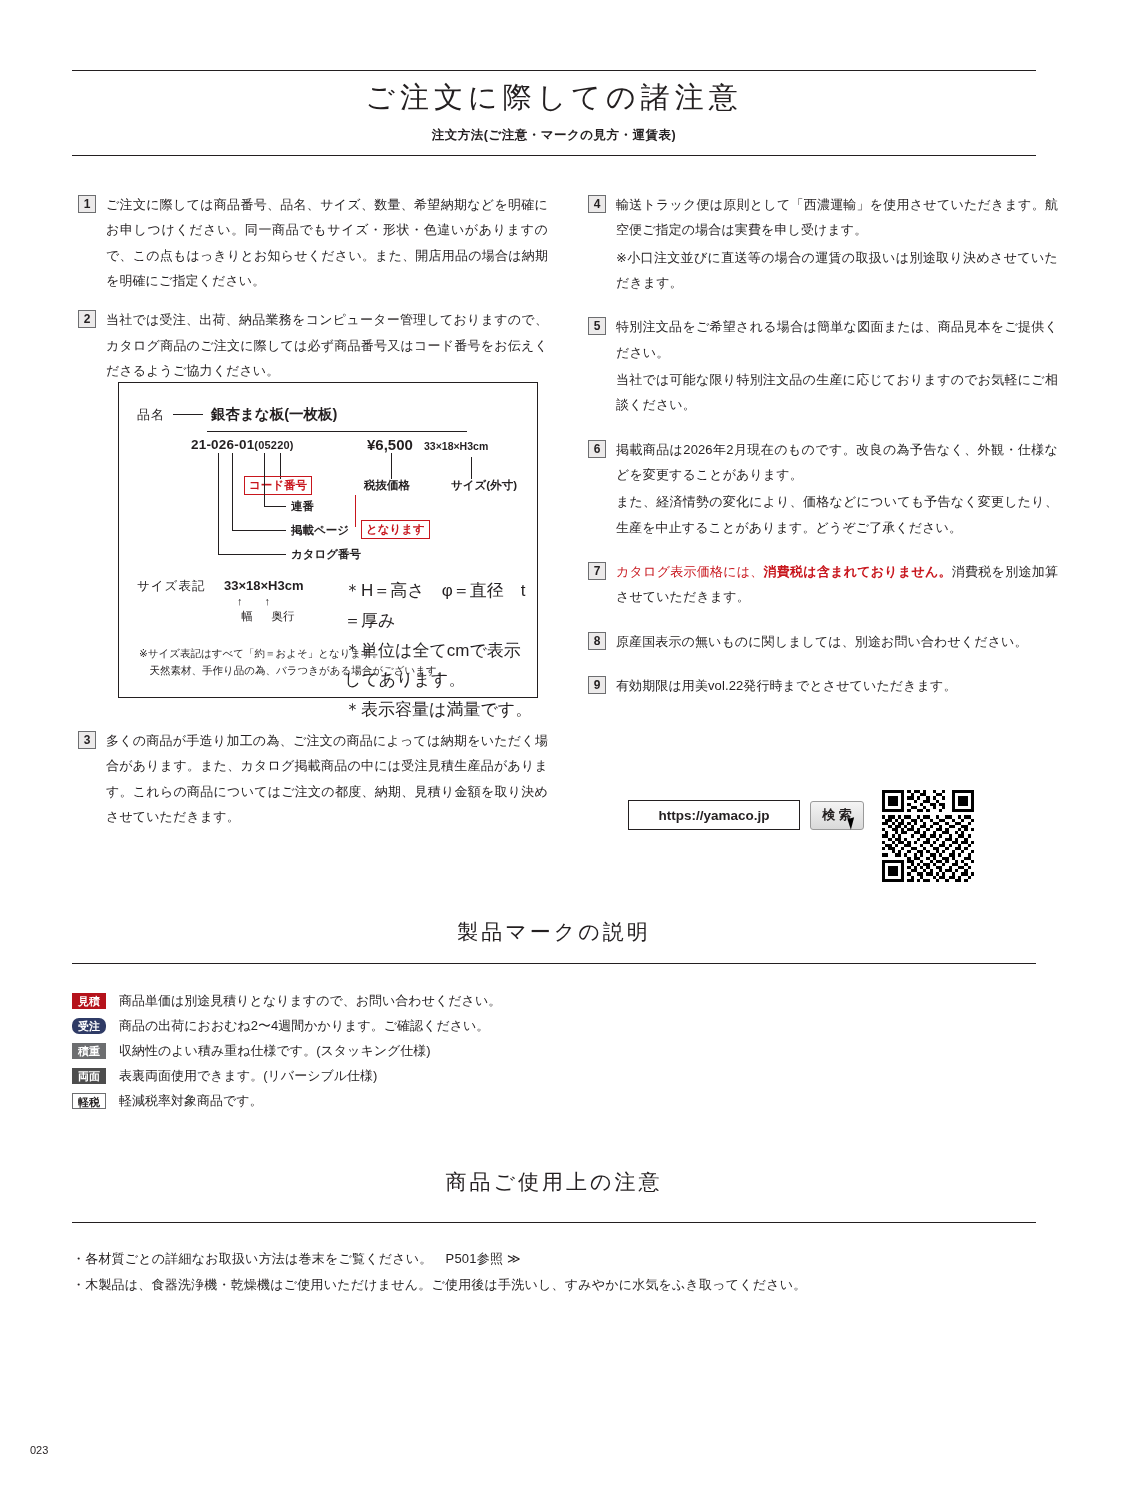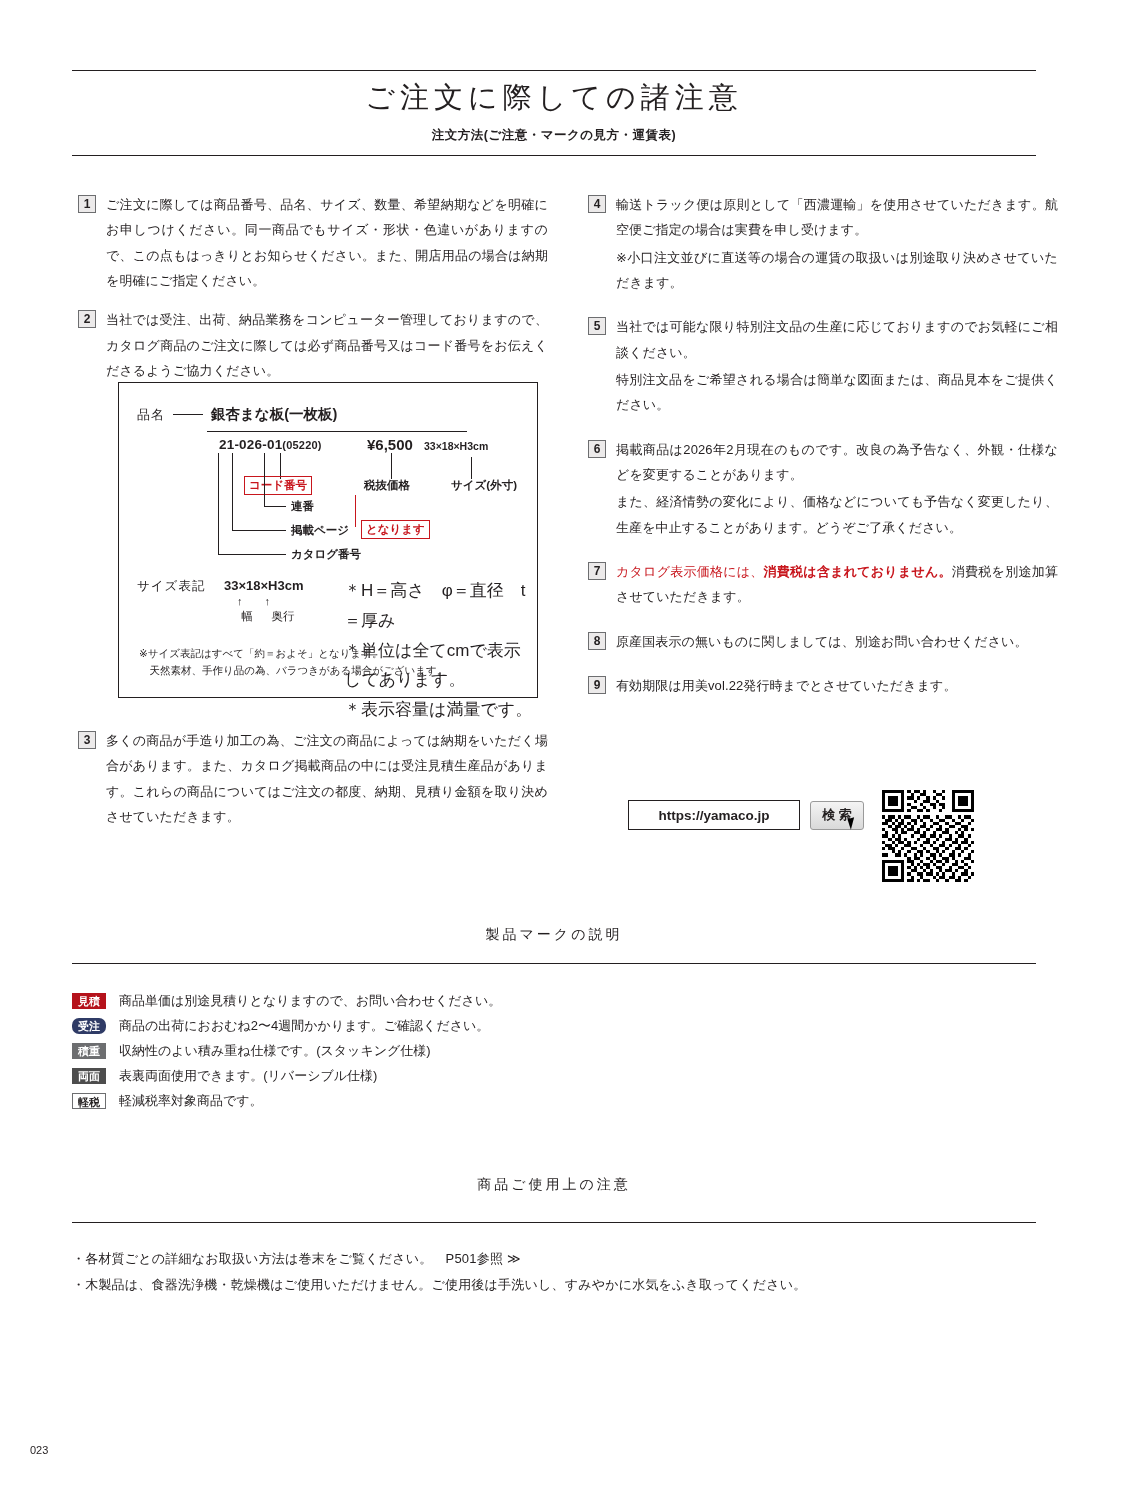--- a/index.html
+++ b/index.html
@@ -125,21 +125,21 @@
     font-size: 14.5px;
     font-weight: bold;
   }
   .ex-line {
     position: absolute;
     left: 88px; top: 48px; width: 260px;
     border-top: 1px solid #231f20;
   }
   .ex-code {
     position: absolute;
-    left: 100px; top: 54px;
+    left: 72px; top: 54px;
     font-size: 13.5px;
     font-weight: bold;
     letter-spacing: 0.2px;
   }
   .ex-code .small { font-size: 11px; font-weight: bold; }
   .ex-price {
     position: absolute;
     left: 248px; top: 53px;
     font-size: 15px;
     font-weight: bold;
@@ -243,23 +243,23 @@
     width: 92px; height: 92px;
   }
 
   
   .sec {
     position: absolute;
     left: 72px; right: 72px;
     text-align: center;
   }
   .sec h2 {
-    margin: 8px;
+    margin: 0;
     font-family: "DejaVu Serif", "Liberation Serif", serif;
-    font-size: 14px;
+    font-size: 21px;
     font-weight: 400;
     letter-spacing: 3px;
   }
   .sec-rule {
     position: absolute;
     left: 72px; right: 72px;
     border-top: 1px solid #231f20;
   }
 
   
@@ -415,22 +415,22 @@
       <div class="num">4</div>
       <div class="body">
         <p>輸送トラック便は原則として「西濃運輸」を使用させていただきます。航空便ご指定の場合は実費を申し受けます。</p>
         <p>※小口注文並びに直送等の場合の運賃の取扱いは別途取り決めさせていただきます。</p>
       </div>
     </div>
 
     <div class="note">
       <div class="num">5</div>
       <div class="body">
+        <p>特別注文品をご希望される場合は簡単な図面または、商品見本をご提供ください。</p>
         <p>当社では可能な限り特別注文品の生産に応じておりますのでお気軽にご相談ください。</p>
-        <p>特別注文品をご希望される場合は簡単な図面または、商品見本をご提供ください。</p>
       </div>
     </div>
 
     <div class="note">
       <div class="num">6</div>
       <div class="body">
         <p>掲載商品は2026年2月現在のものです。改良の為予告なく、外観・仕様などを変更することがあります。</p>
         <p>また、経済情勢の変化により、価格などについても予告なく変更したり、生産を中止することがあります。どうぞご了承ください。</p>
       </div>
     </div>

